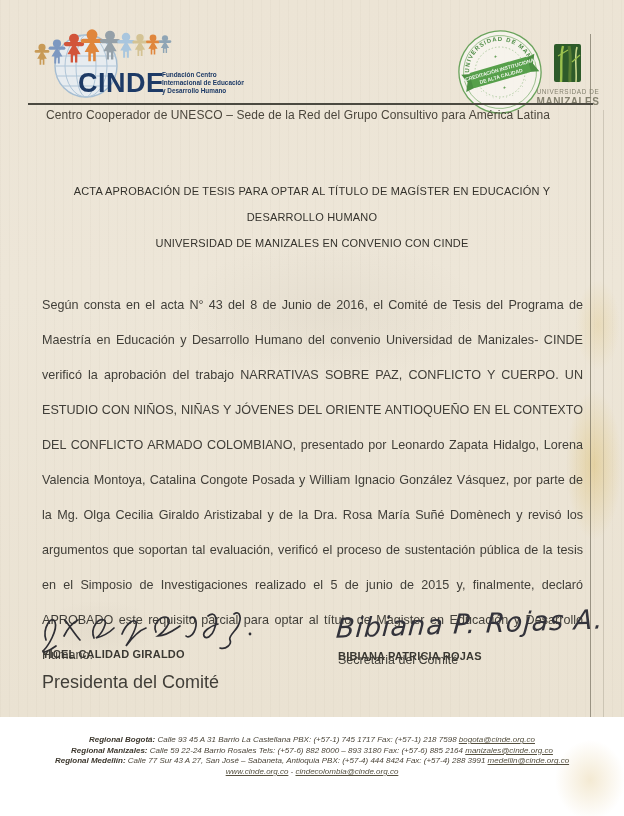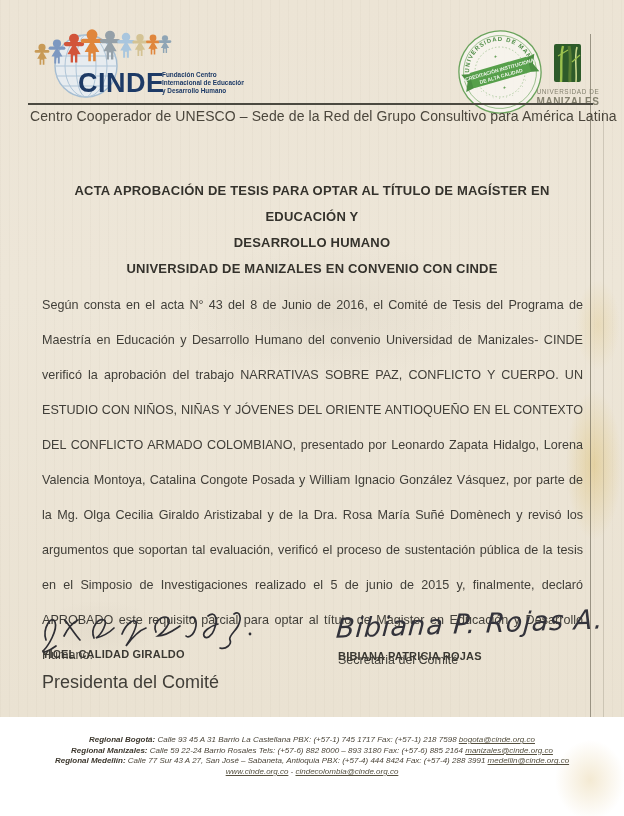--- a/index.html
+++ b/index.html
@@ -7,27 +7,27 @@
   .paper{
     position:relative;width:624px;height:717px;
     background:
       repeating-linear-gradient(90deg, rgba(120,110,90,.035) 0 1px, rgba(0,0,0,0) 1px 9px),
       linear-gradient(180deg,#ece4d5 0%,#ede6d8 40%,#eae2d2 100%);
     color:#3f3d38;
   }
   .abs{position:absolute;}
   
   .hr-header{left:28px;top:103px;width:565px;height:2px;background:#4b4940;}
-  .unesco{left:30px;top:108px;font-size:14px;color:#4b463c;letter-spacing:.1px;}
+  .unesco{left:46px;top:108px;font-size:12px;color:#4b463c;letter-spacing:.1px;}
   .cinde-logo{left:34px;top:28px;width:210px;height:78px;}
   .seal{left:452px;top:26px;width:96px;height:92px;}
   .umz-logo{left:528px;top:42px;width:80px;height:72px;}
   
   .title-block{left:40px;top:178px;width:544px;text-align:center;color:#34322c;}
-  .title-line{font-weight:bold;font-size:13px;line-height:26px;letter-spacing:.2px;}
+  .title-line{font-weight:normal;font-size:11px;line-height:26px;letter-spacing:.2px;}
   
   .body-par1{left:42px;top:288px;width:541px;font-size:12.6px;line-height:35px;text-align:justify;color:#403e38;}
   .body-par2{left:42px;top:536px;width:541px;font-size:12.6px;line-height:33px;text-align:justify;color:#403e38;}
   
   .sig-left-hand{left:38px;top:606px;width:230px;height:52px;}
   .sig-left-name{left:42px;top:648px;font-size:11px;font-weight:bold;color:#3a3832;letter-spacing:.2px;}
   .sig-left-role{left:42px;top:672px;font-size:18px;color:#403e38;}
   .sig-right-hand{left:336px;top:608px;font-size:27px;font-style:italic;color:#33333b;
     transform:rotate(-2deg) skewX(-6deg);letter-spacing:1px;font-family:"DejaVu Sans",sans-serif;}
   .sig-right-name{left:338px;top:650px;font-size:11px;font-weight:bold;color:#3a3832;letter-spacing:.2px;}

